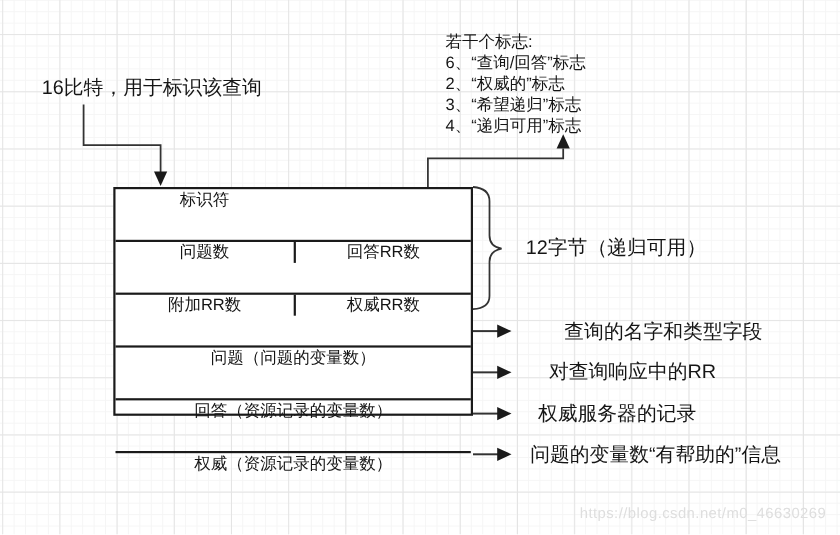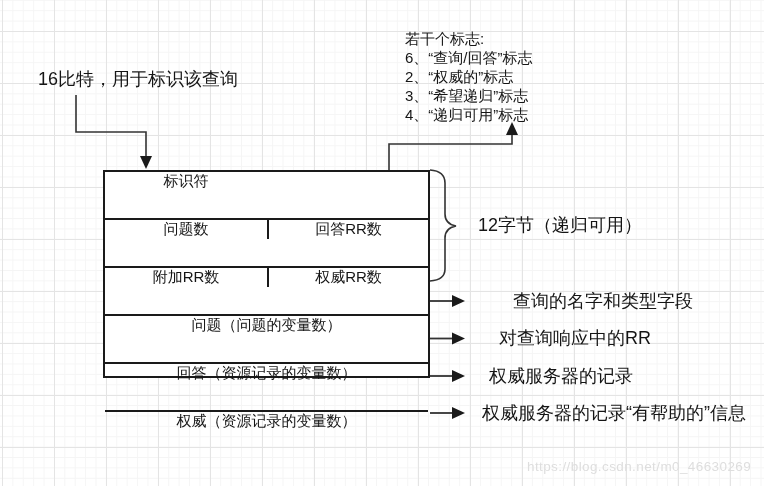--- a/index.html
+++ b/index.html
@@ -159,16 +159,16 @@
       <path d="M430,413 L453,413" fill="none" stroke="#333333" stroke-width="1.8"></path>
       <polygon points="465,413 452,407 452,419" fill="#1a1a1a"></polygon>
     </g>
   </svg>
 
   <div class="note vcenter brace-label">12字节（递归可用）</div>
 
   <div class="note vcenter row-note-0">查询的名字和类型字段</div>
   <div class="note vcenter row-note-1">对查询响应中的RR</div>
   <div class="note vcenter row-note-2">权威服务器的记录</div>
-  <div class="note vcenter row-note-3">权威服务器的记录“有帮助的”信息</div>
+  <div class="note vcenter row-note-3">问题的变量数“有帮助的”信息</div>
 
   <div class="watermark">https://blog.csdn.net/m0_46630269</div>
 </div>
 
 </body></html>

